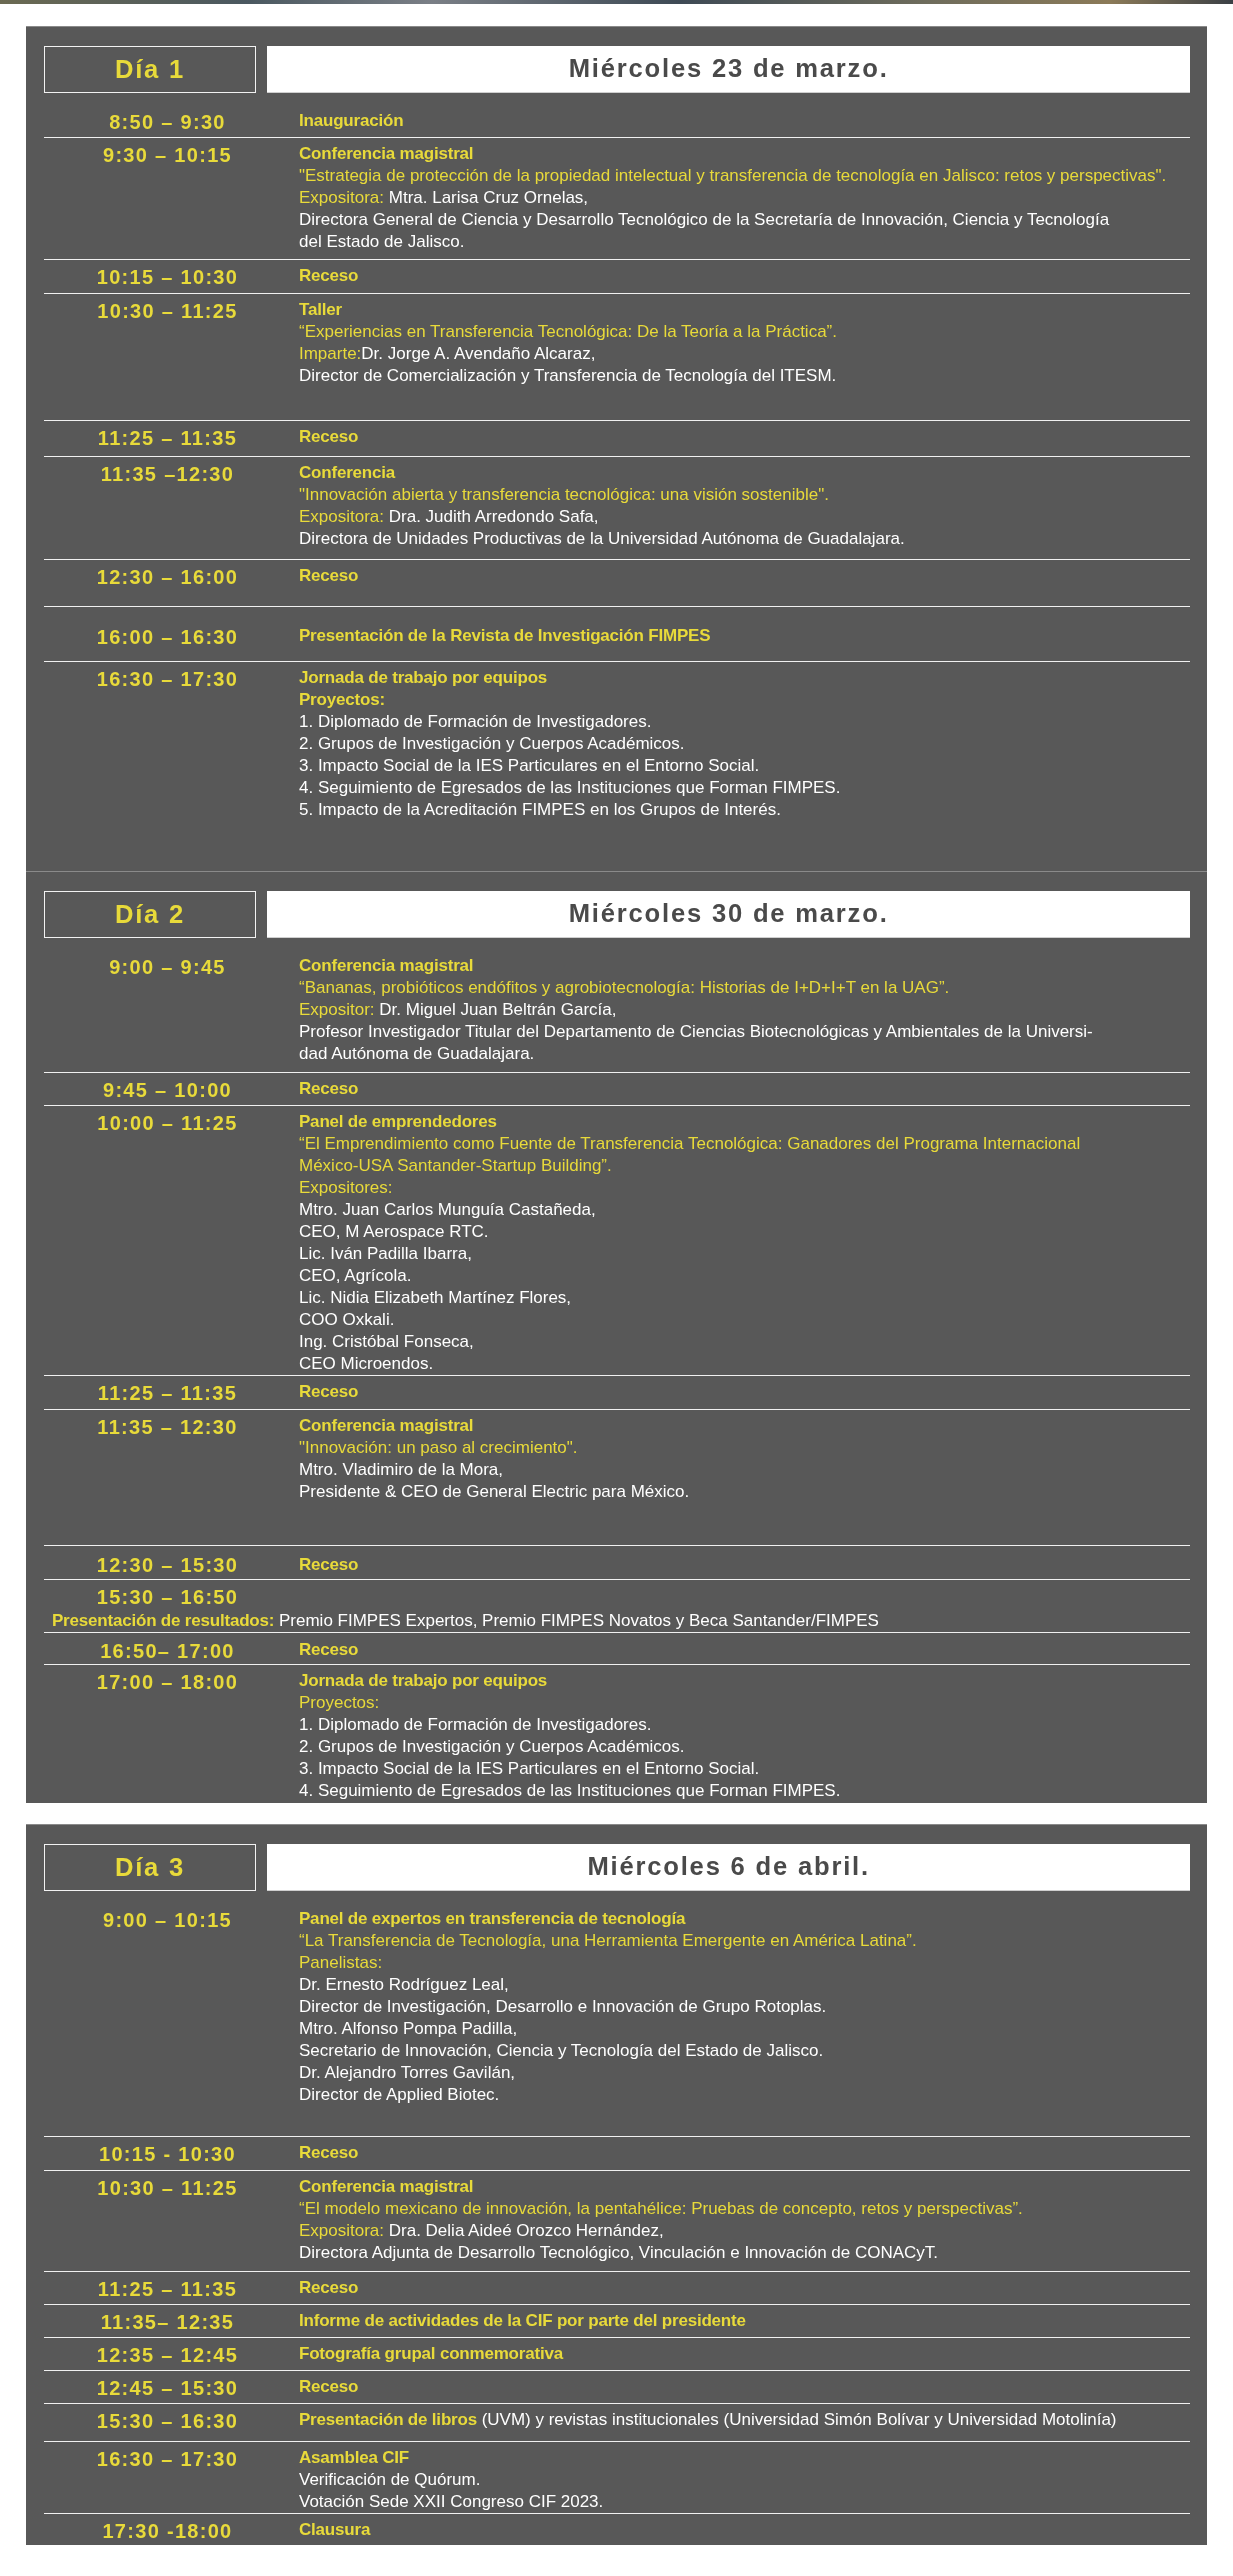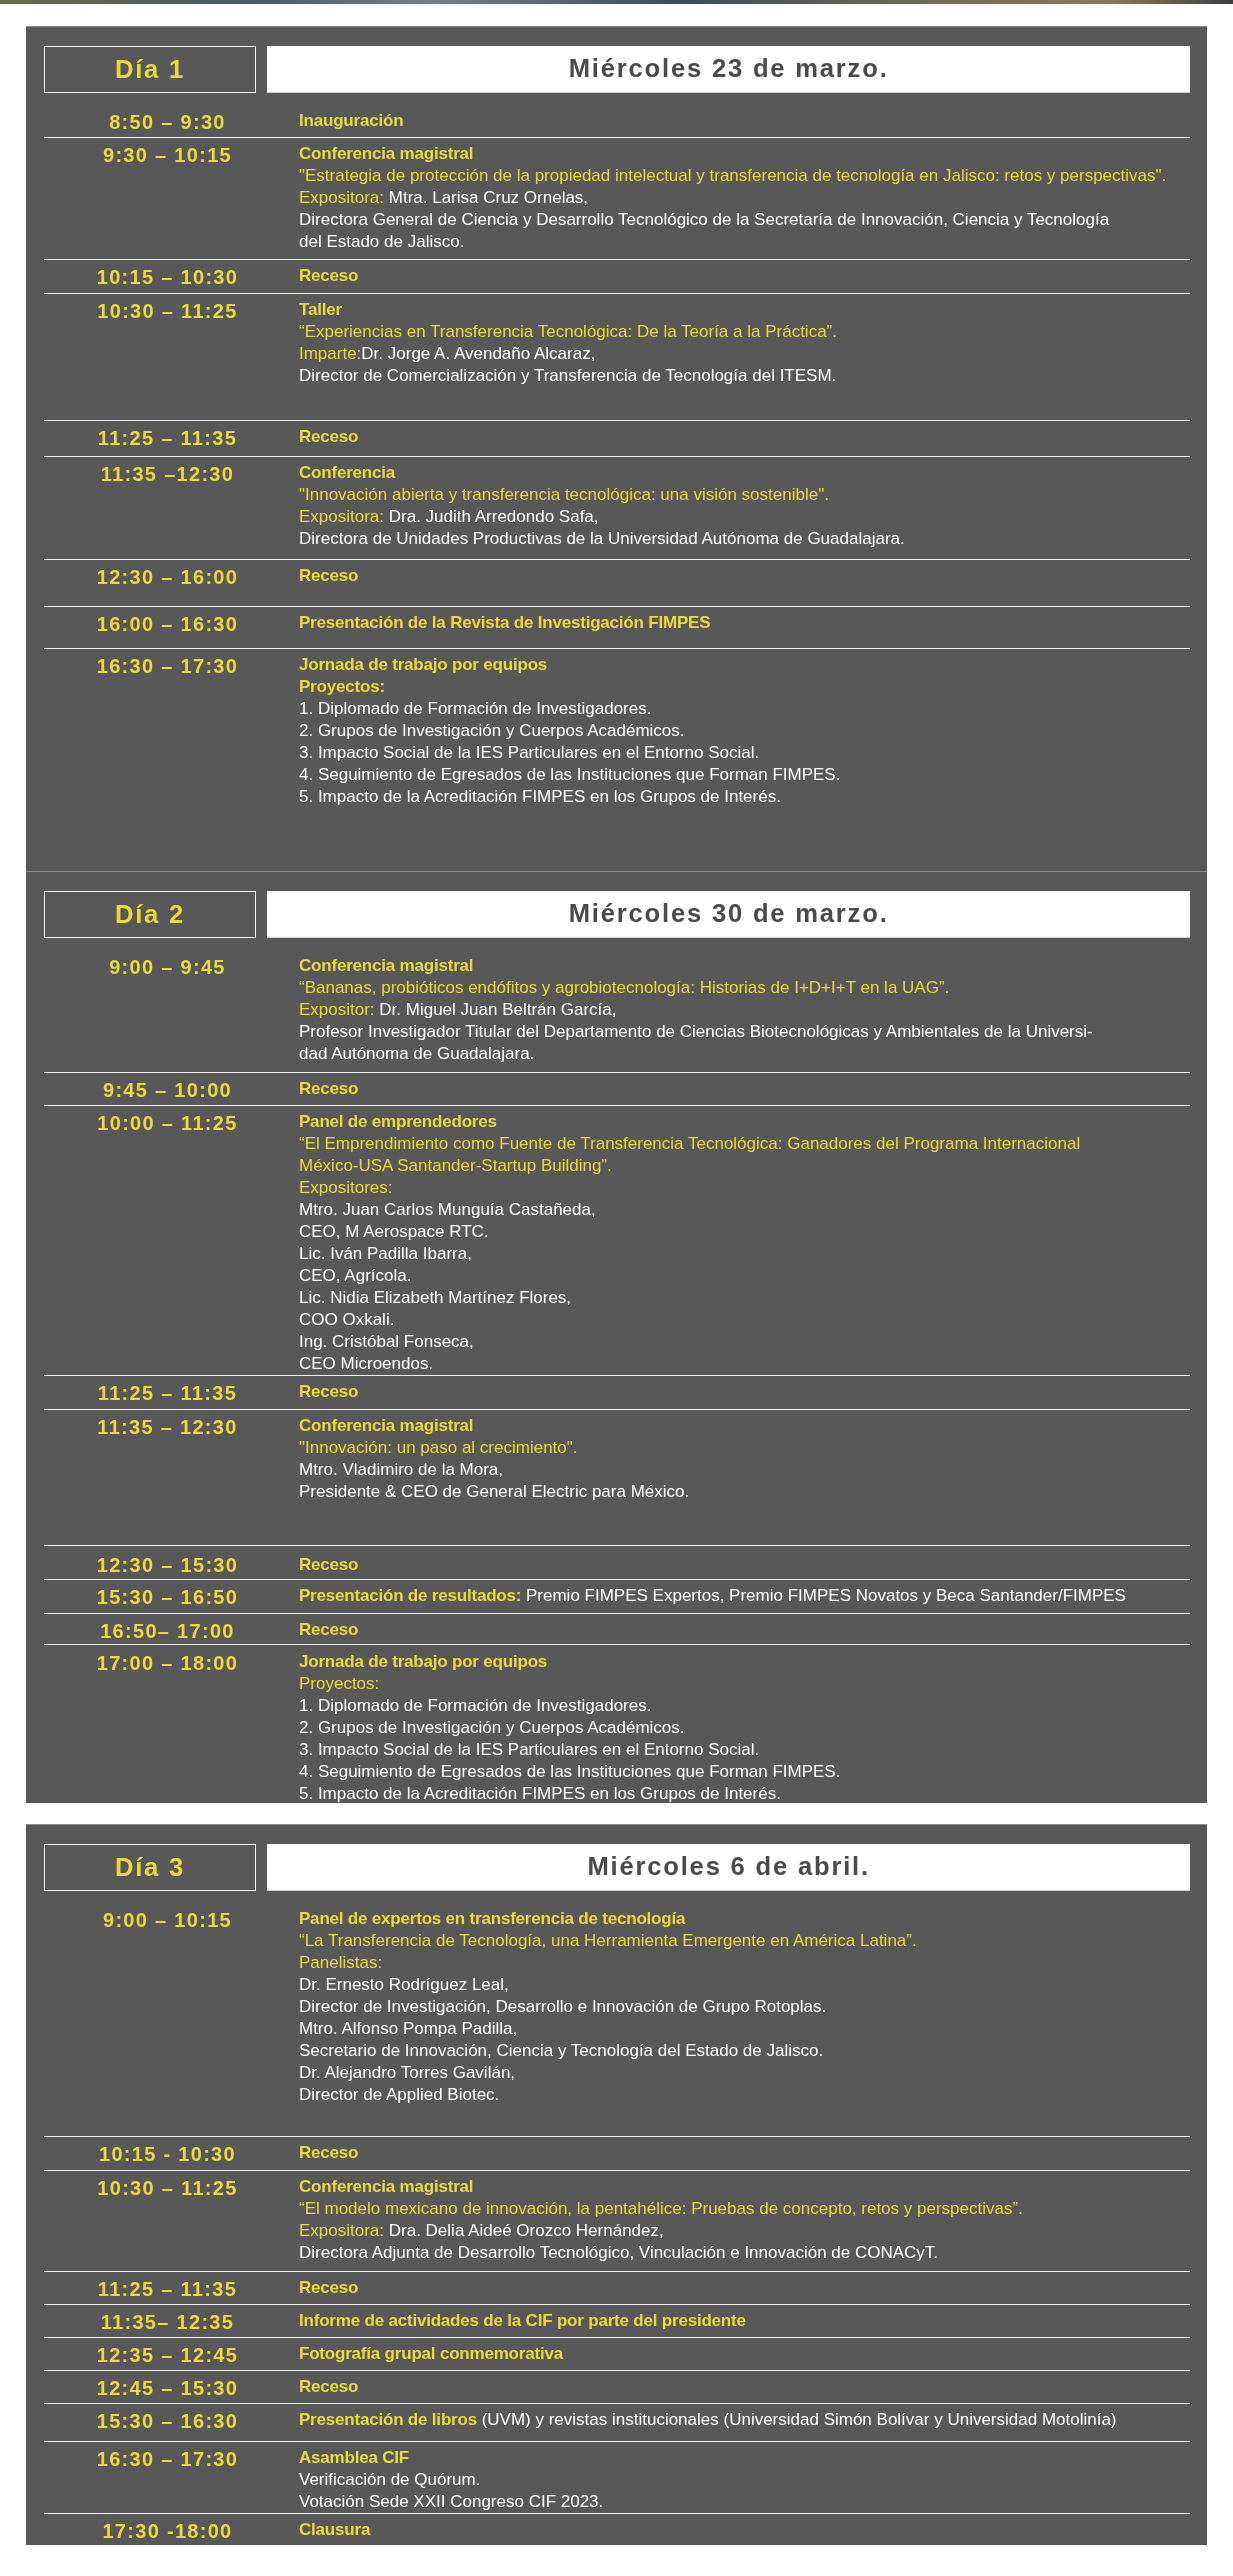--- a/index.html
+++ b/index.html
@@ -84,21 +84,21 @@
           <div class="line"><span class="y">Expositora:</span><span class="w"> Dra. Judith Arredondo Safa,</span></div>
           <div class="line"><span class="w">Directora de Unidades Productivas de la Universidad Autónoma de Guadalajara.</span></div>
         </div>
       </div>
       <div class="row" style="min-height: 47px;">
         <div class="time">12:30 – 16:00</div>
         <div class="content">
           <div class="line"><span class="title">Receso</span></div>
         </div>
       </div>
-      <div class="row" style="min-height: 42px;">
+      <div class="row" style="min-height: 42px; margin-top: 13px;">
         <div class="time">16:00 – 16:30</div>
         <div class="content">
           <div class="line"><span class="title">Presentación de la Revista de Investigación FIMPES</span></div>
         </div>
       </div>
       <div class="row last" style="min-height: 176px;">
         <div class="time">16:30 – 17:30</div>
         <div class="content">
           <div class="line"><span class="title">Jornada de trabajo por equipos</span></div>
           <div class="line"><span class="title">Proyectos:</span></div>
@@ -165,21 +165,21 @@
           <div class="line"><span class="w">Mtro. Vladimiro de la Mora,</span></div>
           <div class="line"><span class="w">Presidente &amp; CEO de General Electric para México.</span></div>
         </div>
       </div>
       <div class="row" style="min-height: 34px; align-items: center;">
         <div class="time">12:30 – 15:30</div>
         <div class="content">
           <div class="line"><span class="title">Receso</span></div>
         </div>
       </div>
-      <div class="row" style="min-height: 34px;">
+      <div class="row" style="min-height: 34px; flex-direction: column;">
         <div class="time">15:30 – 16:50</div>
         <div class="content">
           <div class="line"><span class="title">Presentación de resultados:</span><span class="w"> Premio FIMPES Expertos, Premio FIMPES Novatos y Beca Santander/FIMPES</span></div>
         </div>
       </div>
       <div class="row" style="min-height: 31px;">
         <div class="time">16:50– 17:00</div>
         <div class="content">
           <div class="line"><span class="title">Receso</span></div>
         </div>

